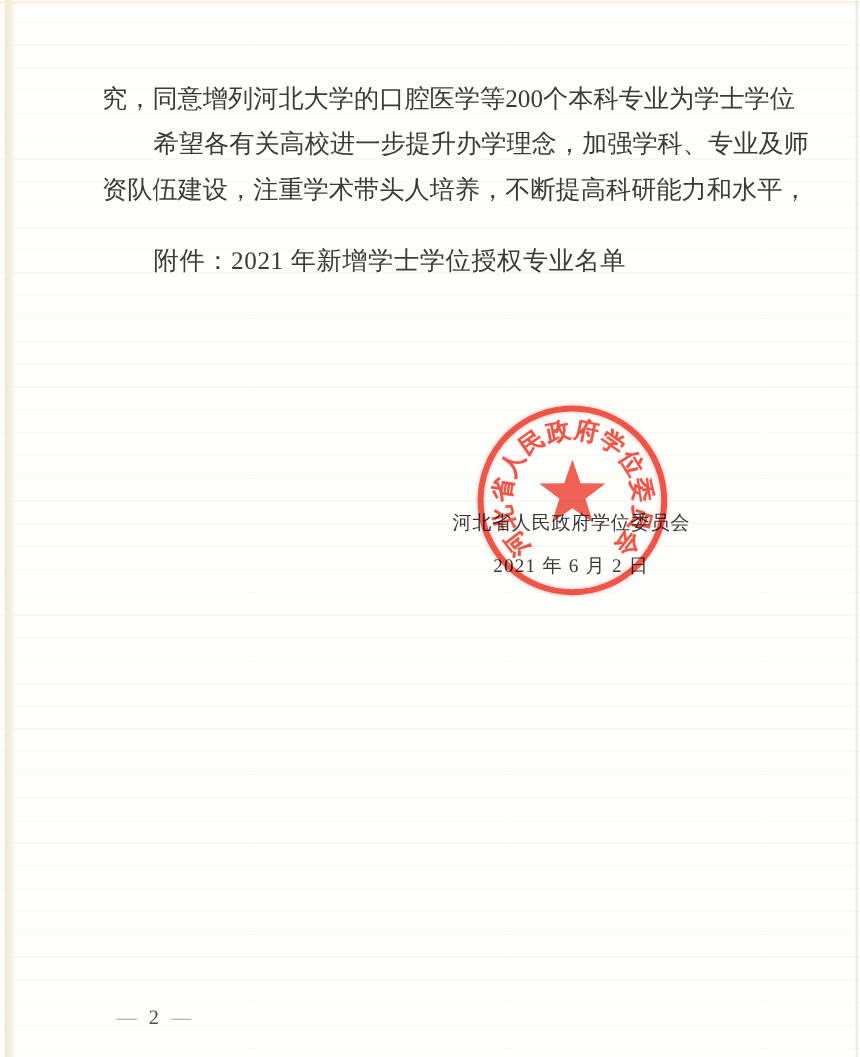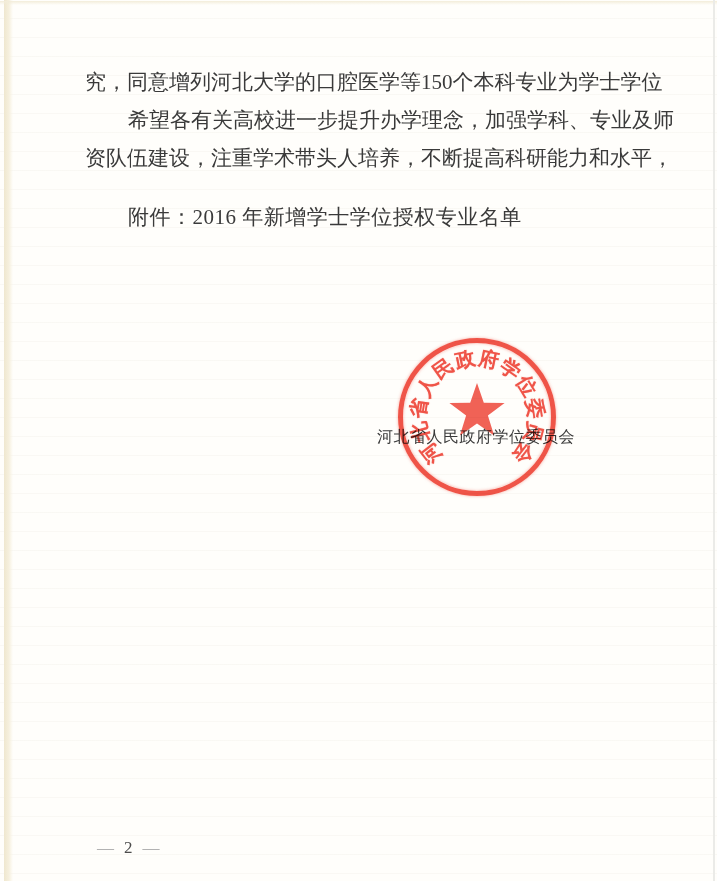--- a/index.html
+++ b/index.html
@@ -100,21 +100,21 @@
         <span>河</span>
         <span>北</span>
         <span>大</span>
         <span>学</span>
         <span>的</span>
         <span>口</span>
         <span>腔</span>
         <span>医</span>
         <span>学</span>
         <span>等</span>
-        <span>150</span>
+        <span>200</span>
         <span>个</span>
         <span>本</span>
         <span>科</span>
         <span>专</span>
         <span>业</span>
         <span>为</span>
         <span>学</span>
         <span>士</span>
         <span>学</span>
         <span>位</span>
@@ -170,25 +170,26 @@
         <span>高</span>
         <span>科</span>
         <span>研</span>
         <span>能</span>
         <span>力</span>
         <span>和</span>
         <span>水</span>
         <span>平</span>
         <span>，</span>
       </div>
-    <div class="bline indent2 attach-line">附件：2016 年新增学士学位授权专业名单</div>
+    <div class="bline indent2 attach-line">附件：2021 年新增学士学位授权专业名单</div>
   </div>
 
   <div class="sign-block">
     <div class="sign-name">河北省人民政府学位委员会</div>
+    <div class="sign-date">2021 年 6 月 2 日</div>
   </div>
 
   <div class="seal">
     <div class="seal-ring"></div>
     <div class="seal-arc">
         <span style="transform: rotate(-128deg) translateY(-59px);">河</span>
         <span style="transform: rotate(-104.727deg) translateY(-59px);">北</span>
         <span style="transform: rotate(-81.4545deg) translateY(-59px);">省</span>
         <span style="transform: rotate(-58.1818deg) translateY(-59px);">人</span>
         <span style="transform: rotate(-34.9091deg) translateY(-59px);">民</span>

